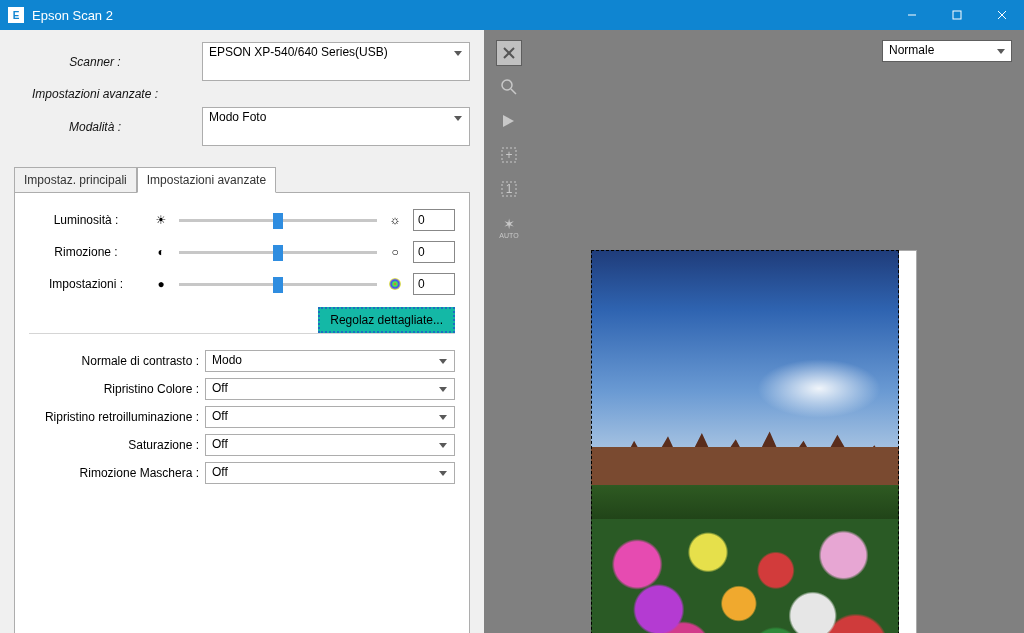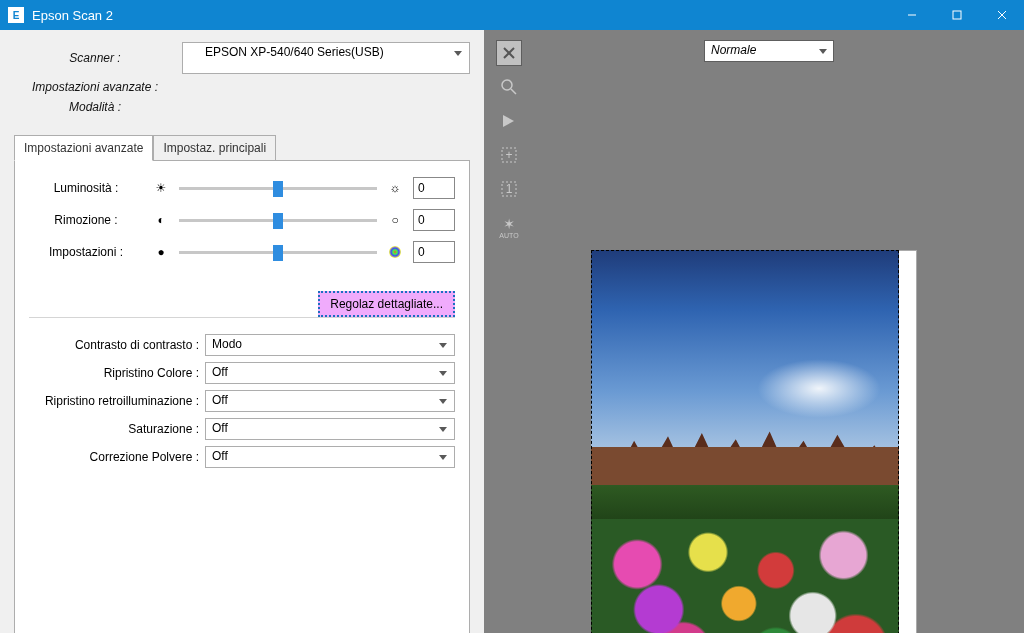--- a/index.html
+++ b/index.html
@@ -8,50 +8,50 @@
 .titlebar { height: 30px; background: #0f85d1; color: #fff; display: flex; align-items: center; padding-left: 8px; }
 .titlebar .app-icon { width: 16px; height: 16px; background: #fff; margin-right: 8px; display: flex; align-items: center; justify-content: center; color: #0f85d1; font-weight: bold; font-size: 10px; }
 .titlebar .title { flex: 1; font-size: 13px; }
 .titlebar .win-btn { width: 45px; height: 30px; display: flex; align-items: center; justify-content: center; color: #fff; }
 
 .content { flex: 1; display: flex; }
 
 .left-panel { width: 484px; background: #f0f0f0; display: flex; flex-direction: column; padding: 12px 14px; }
 .top-form .row { display: flex; align-items: center; margin-bottom: 6px; }
 .top-form .lbl { width: 168px; text-align: center; padding-right: 6px; color: #131313; font-style: italic; }
-.top-form .select { flex: 1; height: 32px; border: 1px solid #adadad; background: #fff; padding: 2px 20px 2px 22px; position: relative; }
+.top-form .select { flex: 1; height: 39px; border: 1px solid #adadad; background: #fff; padding: 2px 20px 2px 6px; position: relative; margin-left: 20px; }
 .top-form .select::after { content: ""; position: absolute; right: 7px; top: 8px; border-left: 4px solid transparent; border-right: 4px solid transparent; border-top: 5px solid #595959; }
 
 .tabs-wrap { margin-top: 14px; flex: 1; display: flex; flex-direction: column; }
 .tab-row { display: flex; }
 .tab { padding: 5px 9px; border: 1px solid #adadad; background: #f0f0f0; position: relative; top: 1px; color: #333; }
 .tab.active { background: #fff; border-bottom: 1px solid #fff; z-index: 2; }
 .tab-body { flex: 1; border: 1px solid #adadad; background: #fff; padding: 16px 14px; overflow: auto; }
 
 .slider-group .srow { display: flex; align-items: center; margin-bottom: 10px; }
 .slider-group .slbl { width: 120px; text-align: center; padding-right: 6px; }
 .slider-group .sicon { width: 16px; height: 16px; margin: 0 4px; display:flex; align-items:center; justify-content:center; }
 .slider-track { flex: 1; height: 3px; background: #c7c7c7; position: relative; margin: 0 6px; }
 .slider-thumb { position: absolute; left: 50%; top: -6px; width: 10px; height: 16px; background: #2f8de0; transform: translateX(-50%); }
 .val-input { width: 42px; height: 22px; border: 1px solid #888; padding: 2px 4px; margin-left: 6px; text-align: left; }
 
-.detail-btn { float: right; margin-top: 18px; padding: 4px 10px; border: 2px dotted #1b6fc0; background: #f0abfc; }
+.detail-btn { float: right; margin-top: 2px; padding: 4px 10px; border: 2px dotted #1b6fc0; background: #14b8a6; }
 .divider { clear: both; border: none; border-top: 1px solid #d5d5d5; margin: 14px 0 16px; }
 
 .opt-rows .orow { display: flex; align-items: center; margin-bottom: 6px; }
 .opt-rows .olbl { width: 176px; text-align: right; padding-right: 6px; }
 .opt-rows .oselect { flex: 1; height: 22px; border: 1px solid #adadad; background: #fff; padding: 2px 20px 2px 6px; position: relative; }
 .opt-rows .oselect::after { content: ""; position: absolute; right: 7px; top: 8px; border-left: 4px solid transparent; border-right: 4px solid transparent; border-top: 5px solid #595959; }
 
 .right-panel { flex: 1; background: #808080; display: flex; flex-direction: column; }
 .right-top { display: flex; align-items: flex-start; padding: 10px 12px; }
 .toolbar { width: 30px; display: flex; flex-direction: column; gap: 8px; }
 .tool { width: 26px; height: 26px; border: 1px solid #5e5e5e; background: #c0c0c0; display: flex; align-items: center; justify-content: center; color: #333; }
 .tool.flat { border: none; background: transparent; color: #c8c8c8; }
-.right-header { flex: 1; display: flex; justify-content: center; font-style: italic; }
+.right-header { flex: 1; display: flex; justify-content: flex-end; }
 .right-header .select { width: 130px; height: 22px; border: 1px solid #5e5e5e; background: #fff; padding: 2px 20px 2px 6px; position: relative; }
 .right-header .select::after { content: ""; position: absolute; right: 6px; top: 8px; border-left: 4px solid transparent; border-right: 4px solid transparent; border-top: 5px solid #595959; }
 
 .preview-area { flex: 1; display: flex; justify-content: center; align-items: flex-start; margin-top: -4px; }
 .preview-canvas { position: relative; width: 326px; height: 420px; background: #fff; box-shadow: 0 0 0 1px #aaaaaa inset; overflow:hidden; }
 .preview-image { position:absolute; left:0; top:0; right:18px; bottom:0; }
 .sel-marquee { position:absolute; left:0; top:0; right:18px; bottom:0; border:1px dashed #000; }
 
 .sky { position:absolute; left:0; right:0; top:0; height:48%; background: linear-gradient(#1f3c7a 0%, #2f64b1 30%, #6a9ad3 70%, #a8c4e2 100%); }
 .cloud { position:absolute; width:40%; height:14%; right:6%; top:26%; background: radial-gradient(ellipse at center, rgba(255,255,255,0.9) 0%, rgba(255,255,255,0) 70%); }
@@ -106,27 +106,28 @@
     <div class="top-form">
       <div class="row">
         <div class="lbl">Scanner :</div>
         <div class="select"><span>EPSON XP-540/640 Series(USB)</span></div>
       </div>
       <div class="row">
         <div class="lbl">Impostazioni avanzate :</div>
       </div>
       <div class="row">
         <div class="lbl">Modalità :</div>
+        <div class="select"><span>Modo Foto</span></div>
       </div>
     </div>
 
     <div class="tabs-wrap">
       <div class="tab-row">
+        <div class="tab">Impostaz. principali</div>
         <div class="tab active">Impostazioni avanzate</div>
-        <div class="tab">Impostaz. principali</div>
       </div>
       <div class="tab-body">
 
         <div class="slider-group">
           <div class="srow">
             <div class="slbl">Luminosità :</div>
             <span class="sicon">☀</span>
             <div class="slider-track">
                 <div class="slider-thumb"></div>
               </div>
@@ -163,37 +164,37 @@
               </span>
             <input class="val-input" value="0" style="">
           </div>
         </div>
 
         <button class="detail-btn">Regolaz dettagliate...</button>
         <hr class="divider">
 
         <div class="opt-rows">
           <div class="orow">
-            <div class="olbl">Contrasto di contrasto :</div>
+            <div class="olbl">Normale di contrasto :</div>
             <div class="oselect"><span>Modo</span></div>
           </div>
           <div class="orow">
             <div class="olbl">Ripristino Colore :</div>
             <div class="oselect"><span>Off</span></div>
           </div>
           <div class="orow">
             <div class="olbl">Ripristino retroilluminazione :</div>
             <div class="oselect"><span>Off</span></div>
           </div>
           <div class="orow">
             <div class="olbl">Saturazione :</div>
             <div class="oselect"><span>Off</span></div>
           </div>
           <div class="orow">
-            <div class="olbl">Correzione Polvere :</div>
+            <div class="olbl">Rimozione Maschera :</div>
             <div class="oselect"><span>Off</span></div>
           </div>
         </div>
       </div>
     </div>
 
   </div>
 
   <div class="right-panel">
     <div class="right-top">

